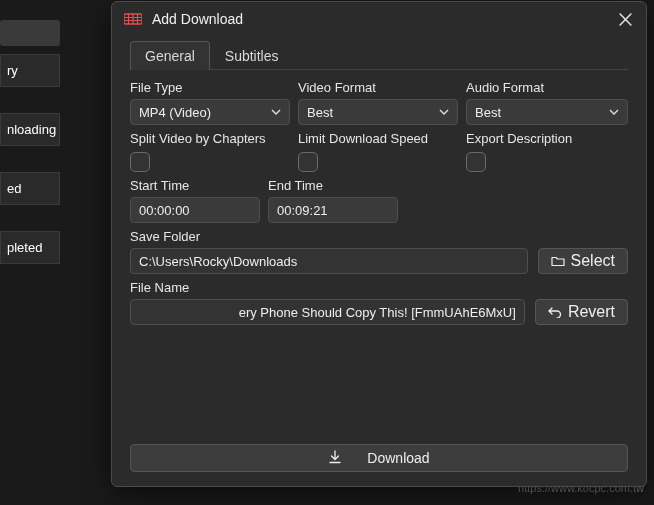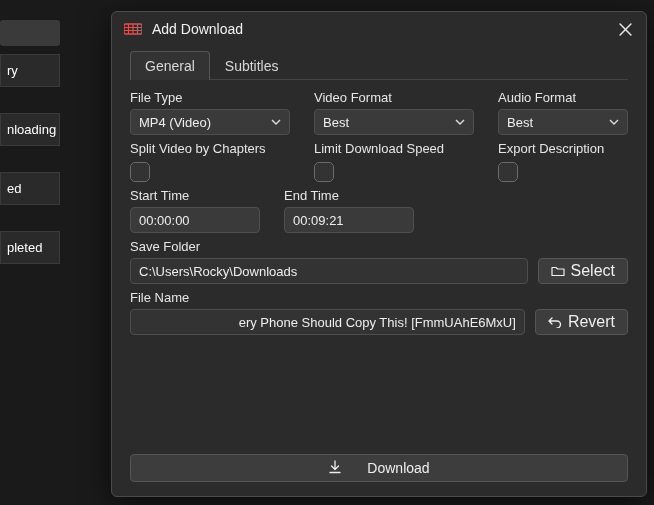--- a/index.html
+++ b/index.html
@@ -64,21 +64,21 @@
     width: 28px; height: 28px;
     border-radius: 50%;
     background: radial-gradient(circle at 40% 35%, #ffe0b0 0 60%, #c08040 62% 100%);
     vertical-align: middle;
     margin-right: 4px;
   }
 
   
   .dialog {
     position: absolute;
-    left: 111px; top: 11px;
+    left: 111px; top: 1px;
     width: 536px; height: 486px;
     background: #2b2b2b;
     border: 1px solid #4a4a4a;
     border-radius: 6px;
     box-shadow: 0 6px 30px rgba(0,0,0,0.6);
     display: flex;
     flex-direction: column;
   }
   .titlebar {
     display: flex;
@@ -119,21 +119,21 @@
     top: 1px;
     background: transparent;
   }
   .tab.active {
     border-color: #555;
     background: #333;
   }
 
   .row {
     display: flex;
-    gap: 24px;
+    gap: 8px;
     margin-bottom: 6px;
   }
   .col { display: flex; flex-direction: column; gap: 4px; }
   .col.w1 { width: 160px; }
   .col.w2 { width: 160px; }
   .col.w3 { flex: 1; }
   .lbl { font-size: 13px; color: #e6e6e6; white-space: nowrap; }
 
   .select, .input {
     background: #3a3a3a;

